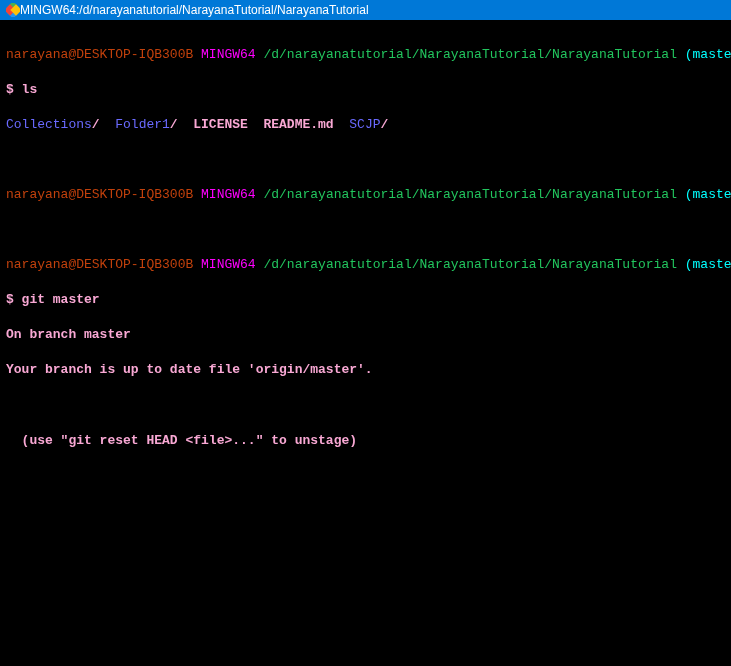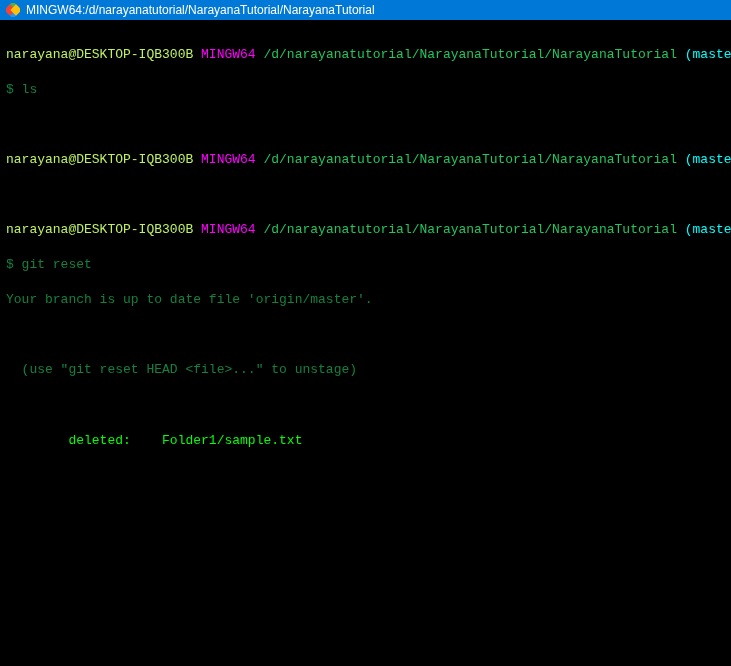--- a/index.html
+++ b/index.html
@@ -16,41 +16,40 @@
       height: 666px;
       overflow: hidden;
     }
     .titlebar {
       background: #0078d7;
       color: #fff;
       padding: 2px 6px;
       font-size: 12px;
       display: flex;
       align-items: center;
-      gap: 6px;
       height: 20px;
       font-family: 'Segoe UI', Tahoma, sans-serif;
     }
     .titlebar-icon {
       width: 14px;
       height: 14px;
       display: inline-flex;
       align-items: center;
       justify-content: center;
     }
     .terminal {
       padding: 8px 6px;
       line-height: 1.35;
       white-space: pre;
     }
     .green { color: #00ff00; }
-    .white { color: #15803d; }
+    .white { color: #f9a8d4; font-weight: bold; }
     .blue { color: #6a6aff; }
     .line { display: block; }
-    .prompt-user { color: #bef264; }
+    .prompt-user { color: #c2410c; }
     .prompt-env { color: #ff00ff; }
     .prompt-path { color: #22c55e; }
     .prompt-branch { color: #00ffff; }
   </style>
 </head>
 <body>
 
 <div class="titlebar">
   <span class="titlebar-icon">
     <svg width="14" height="14" viewBox="0 0 14 14">
@@ -59,30 +58,31 @@
       <rect x="0" y="3" width="8" height="8" transform="rotate(45 4 7)" fill="#f44336"></rect>
       <rect x="6" y="3" width="8" height="8" transform="rotate(45 10 7)" fill="#ffc107"></rect>
     </svg>
   </span>
   <span>MINGW64:/d/narayanatutorial/NarayanaTutorial/NarayanaTutorial</span>
 </div>
 
 <div class="terminal">
 <span class="line"><span class="prompt-user">narayana@DESKTOP-IQB300B</span> <span class="prompt-env">MINGW64</span> <span class="prompt-path">/d/narayanatutorial/NarayanaTutorial/NarayanaTutorial</span> <span class="prompt-branch">(master)</span></span>
 <span class="line white">$ ls</span>
+<span class="line"><span class="blue">Collections</span><span class="white">/  </span><span class="blue">Folder1</span><span class="white">/  </span><span class="white">LICENSE  README.md  </span><span class="blue">SCJP</span><span class="white">/</span></span>
 <span class="line"> </span>
 <span class="line"><span class="prompt-user">narayana@DESKTOP-IQB300B</span> <span class="prompt-env">MINGW64</span> <span class="prompt-path">/d/narayanatutorial/NarayanaTutorial/NarayanaTutorial</span> <span class="prompt-branch">(master)</span></span>
 <span class="line"> </span>
 <span class="line"><span class="prompt-user">narayana@DESKTOP-IQB300B</span> <span class="prompt-env">MINGW64</span> <span class="prompt-path">/d/narayanatutorial/NarayanaTutorial/NarayanaTutorial</span> <span class="prompt-branch">(master)</span></span>
-<span class="line white">$ git reset</span>
+<span class="line white">$ git master</span>
+<span class="line white">On branch master</span>
 <span class="line white">Your branch is up to date file 'origin/master'.</span>
 <span class="line"> </span>
 <span class="line white">  (use "git reset HEAD &lt;file&gt;..." to unstage)</span>
 <span class="line"> </span>
-<span class="line green">        deleted:    Folder1/sample.txt</span>
 <span class="line"> </span>
 
 
 
 
 
 
 
 
 

